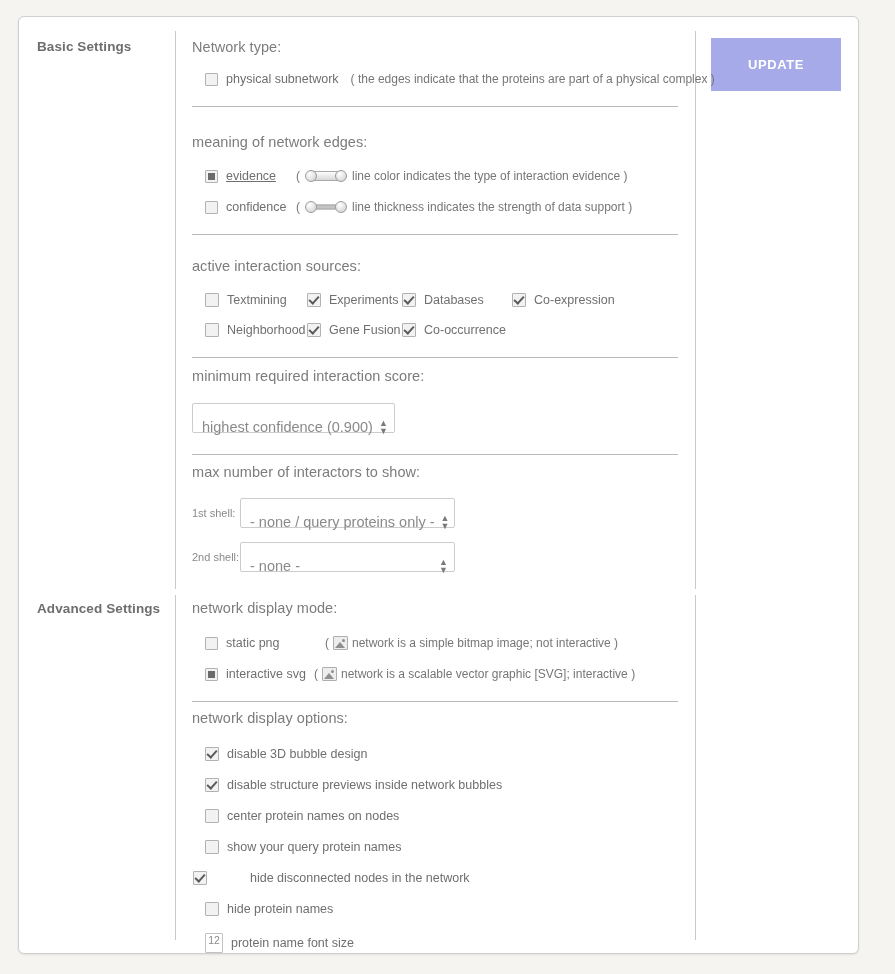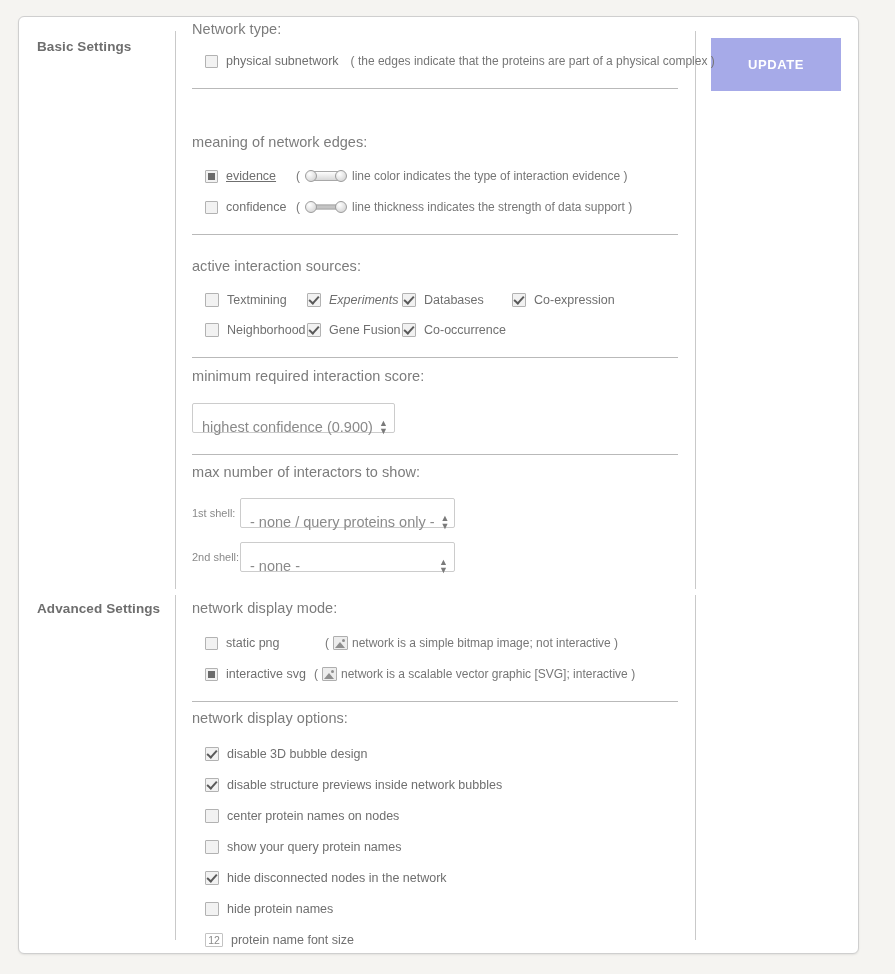--- a/index.html
+++ b/index.html
@@ -224,21 +224,21 @@
 
   .shell-label {
     font-size: 11px;
     color: #8a8a8a;
     white-space: nowrap;
   }
 
   
   .numbox {
     width: 18px;
-    height: 14px;
+    height: 20px;
     border: 1px solid #c3c3c3;
     background: #ffffff;
     box-sizing: border-box;
     font-size: 10.5px;
     color: #8a8a8a;
     text-align: center;
     line-height: 13px;
     flex: 0 0 auto;
     border-radius: 1px;
   }
@@ -271,21 +271,21 @@
   <div class="vdiv vdiv-left-basic"></div>
   <div class="vdiv vdiv-right-basic"></div>
   <div class="vdiv vdiv-left-adv"></div>
   <div class="vdiv vdiv-right-adv"></div>
 
   <div class="section-label label-basic">Basic Settings</div>
   <div class="section-label label-advanced">Advanced Settings</div>
 
   <button class="update-btn">UPDATE</button>
 
-  <div class="panel" style="top:4px;">
+  <div class="panel" style="top:22px;">
     <div class="group-title">Network type:</div>
 
 
     <div class="row" style="margin-top:17px; margin-left:13px;">
       <span class="radio"></span>
       <span class="opt-label">physical subnetwork</span>
       <span class="opt-desc" style="margin-left:12px;">( the edges indicate that the proteins are part of a physical complex )</span>
     </div>
 
     <div class="hr" style="margin-top:20px;"></div>
@@ -322,21 +322,21 @@
   </div>
 
   <div class="panel" style="top:241px;">
     <div class="group-title">active interaction sources:</div>
 
     <div class="row" style="margin-top:19px; margin-left:13px;">
       <span class="row" style="width:102px;">
         <span class="cbox"></span>
         <span class="opt-label">Textmining</span>
       </span>
-      <span class="row" style="width:95px;font-style:italic;">
+      <span class="row" style="width:95px;">
         <span class="cbox on"></span>
         <span class="opt-label">Experiments</span>
       </span>
       <span class="row" style="width:110px;">
         <span class="cbox on"></span>
         <span class="opt-label">Databases</span>
       </span>
       <span class="row">
         <span class="cbox on"></span>
         <span class="opt-label">Co-expression</span>
@@ -430,21 +430,21 @@
     <div class="row" style="margin-top:17px; margin-left:13px;">
       <span class="cbox"></span>
       <span class="opt-label">center protein names on nodes</span>
     </div>
 
     <div class="row" style="margin-top:17px; margin-left:13px;">
       <span class="cbox"></span>
       <span class="opt-label">show your query protein names</span>
     </div>
 
-    <div class="row" style="margin-top:17px; margin-left:13px;">
+    <div class="row" style="margin-top:17px; margin-left:1px;gap:35px;">
       <span class="cbox on"></span>
       <span class="opt-label">hide disconnected nodes in the network</span>
     </div>
 
     <div class="row" style="margin-top:17px; margin-left:13px;">
       <span class="cbox"></span>
       <span class="opt-label">hide protein names</span>
     </div>
 
     <div class="row" style="margin-top:17px; margin-left:13px;">

